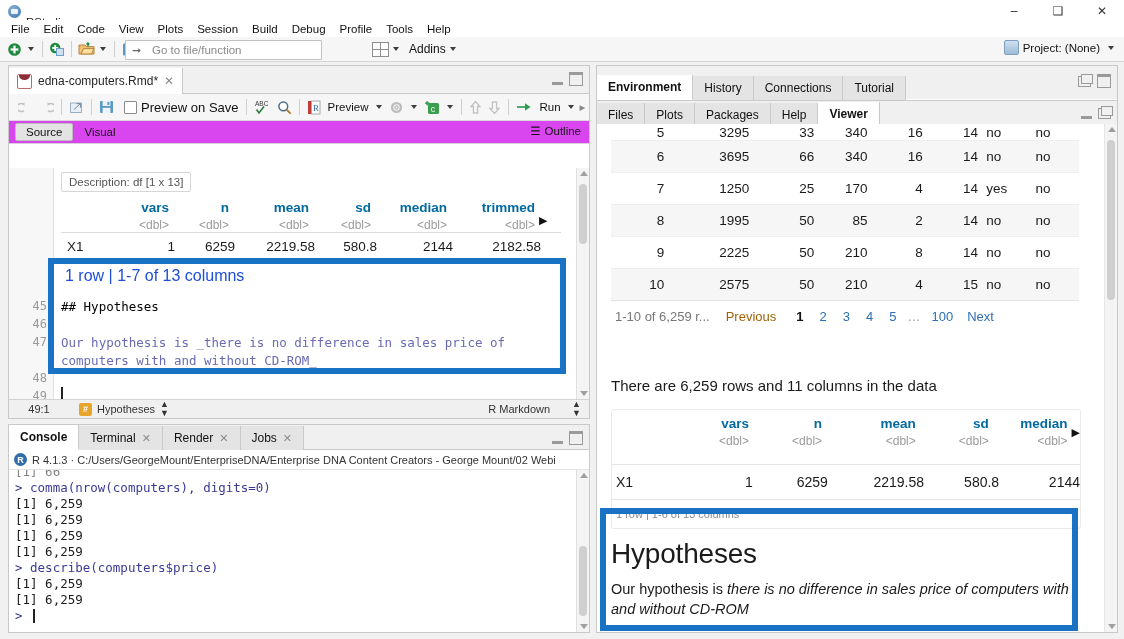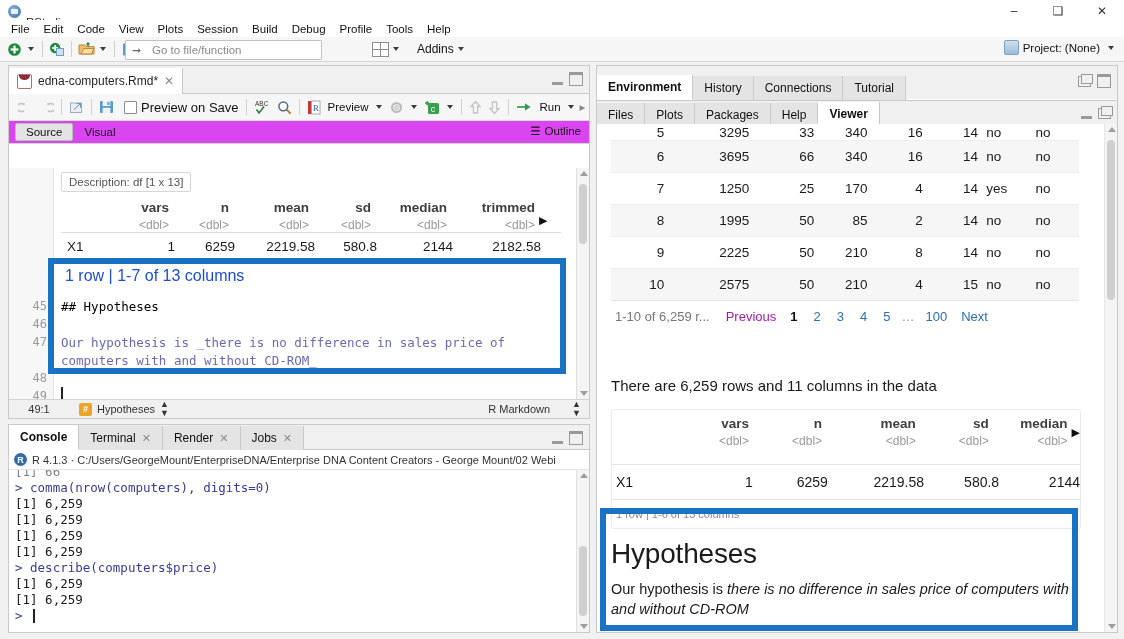--- a/index.html
+++ b/index.html
@@ -36,21 +36,21 @@
   .caret{width:0;height:0;border-left:3.5px solid transparent;border-right:3.5px solid transparent;
     border-top:4px solid #3c3c3c;margin:0 4px;}
   .gtf{position:absolute;left:125px;top:3px;width:195px;height:18px;background:#fff;
     border:1px solid #c3c3c3;border-radius:1px;display:flex;align-items:center;}
   .gtf .gtftext{font-size:11.5px;color:#8a8a8a;margin-left:26px;}
   .gtf .arrowicn{position:absolute;left:6px;top:3px;color:#666;font-size:11px;}
   .addins{position:absolute;left:372px;top:0;height:24px;display:flex;align-items:center;}
   .gridicn{width:15px;height:13px;border:1px solid #8e8e8e;display:grid;
     grid-template-columns:1fr 1fr;grid-template-rows:1fr 1fr;gap:1px;background:#8e8e8e;}
   .gridicn i{background:#fff;}
-  .addinslbl{font-size:12px;color:#111;margin-left:14px;}
+  .addinslbl{font-size:12px;color:#111;margin-left:6px;}
   .projbox{position:absolute;right:6px;top:3px;display:flex;align-items:center;}
   .projlbl{font-size:11.5px;color:#111;margin:0 4px;}
   .projicn{width:13px;height:13px;border-radius:2px;
     background:linear-gradient(#cfe0ef,#9dbcd8);border:1px solid #7e9fbd;}
 
   
   .panel{position:absolute;background:#fff;border:1px solid #c9c9c9;}
   .panel-tabs{height:25px;background:#f0f0f0;border-bottom:1px solid #c9c9c9;
     display:flex;align-items:flex-end;position:relative;}
   .ptab{height:24px;padding:0 11px;display:flex;align-items:center;font-size:12px;
@@ -163,30 +163,30 @@
   .c1{width:86px;text-align:right;}
   .c2{width:66px;text-align:right;}
   .c3{width:54px;text-align:right;}
   .c4{width:56px;text-align:right;}
   .c5{width:56px;text-align:right;}
   .c6{width:44px;text-align:left;padding-left:8px;}
   .c7{width:44px;text-align:left;padding-left:6px;}
   .dtfoot{display:flex;align-items:center;height:30px;font-size:13px;color:#777;
     border-top:1px solid #e4e4e4;padding-left:4px;gap:0;}
   .dtfoot .pginfo{margin-right:8px;}
-  .dtfoot .prev{color:#a21caf;margin-right:6px;padding-left:8px;}
+  .dtfoot .prev{color:#a16207;margin-right:12px;padding-left:8px;}
   .pg{color:#2c6fb5;padding:0 8px;}
   .pg.cur{color:#111;font-weight:bold;}
   .pg.dots{color:#999;padding:0 3px;}
   .pg.next{padding-left:6px;}
   .vtext{position:absolute;left:14px;font-size:15px;color:#1a1a1a;}
   .sumtable{position:absolute;left:14px;width:468px;border:1px solid #eaeaea;border-radius:3px;}
   .sumhead{display:flex;height:48px;align-items:flex-start;padding-top:6px;}
   .sumhead .hc{text-align:right;}
-  .hc b{display:block;font-size:13.5px;color:#404040;}
+  .hc b{display:block;font-size:13.5px;color:#0369a1;}
   .hc i{display:block;font-style:normal;font-size:12px;color:#9a9a9a;margin-top:3px;}
   .sumrow{display:flex;height:34px;align-items:center;border-top:1px solid #e4e4e4;
     border-bottom:1px solid #e4e4e4;font-size:14px;}
   .sumfoot{height:28px;display:flex;align-items:center;font-size:11px;color:#8a8a8a;padding-left:4px;}
   .s0{width:58px;text-align:left;padding-left:4px;}
   .s1{width:84px;text-align:right;}
   .s2{width:78px;text-align:right;}
   .s3{width:100px;text-align:right;}
   .s4{width:78px;text-align:right;}
   .s5{width:84px;text-align:right;}

